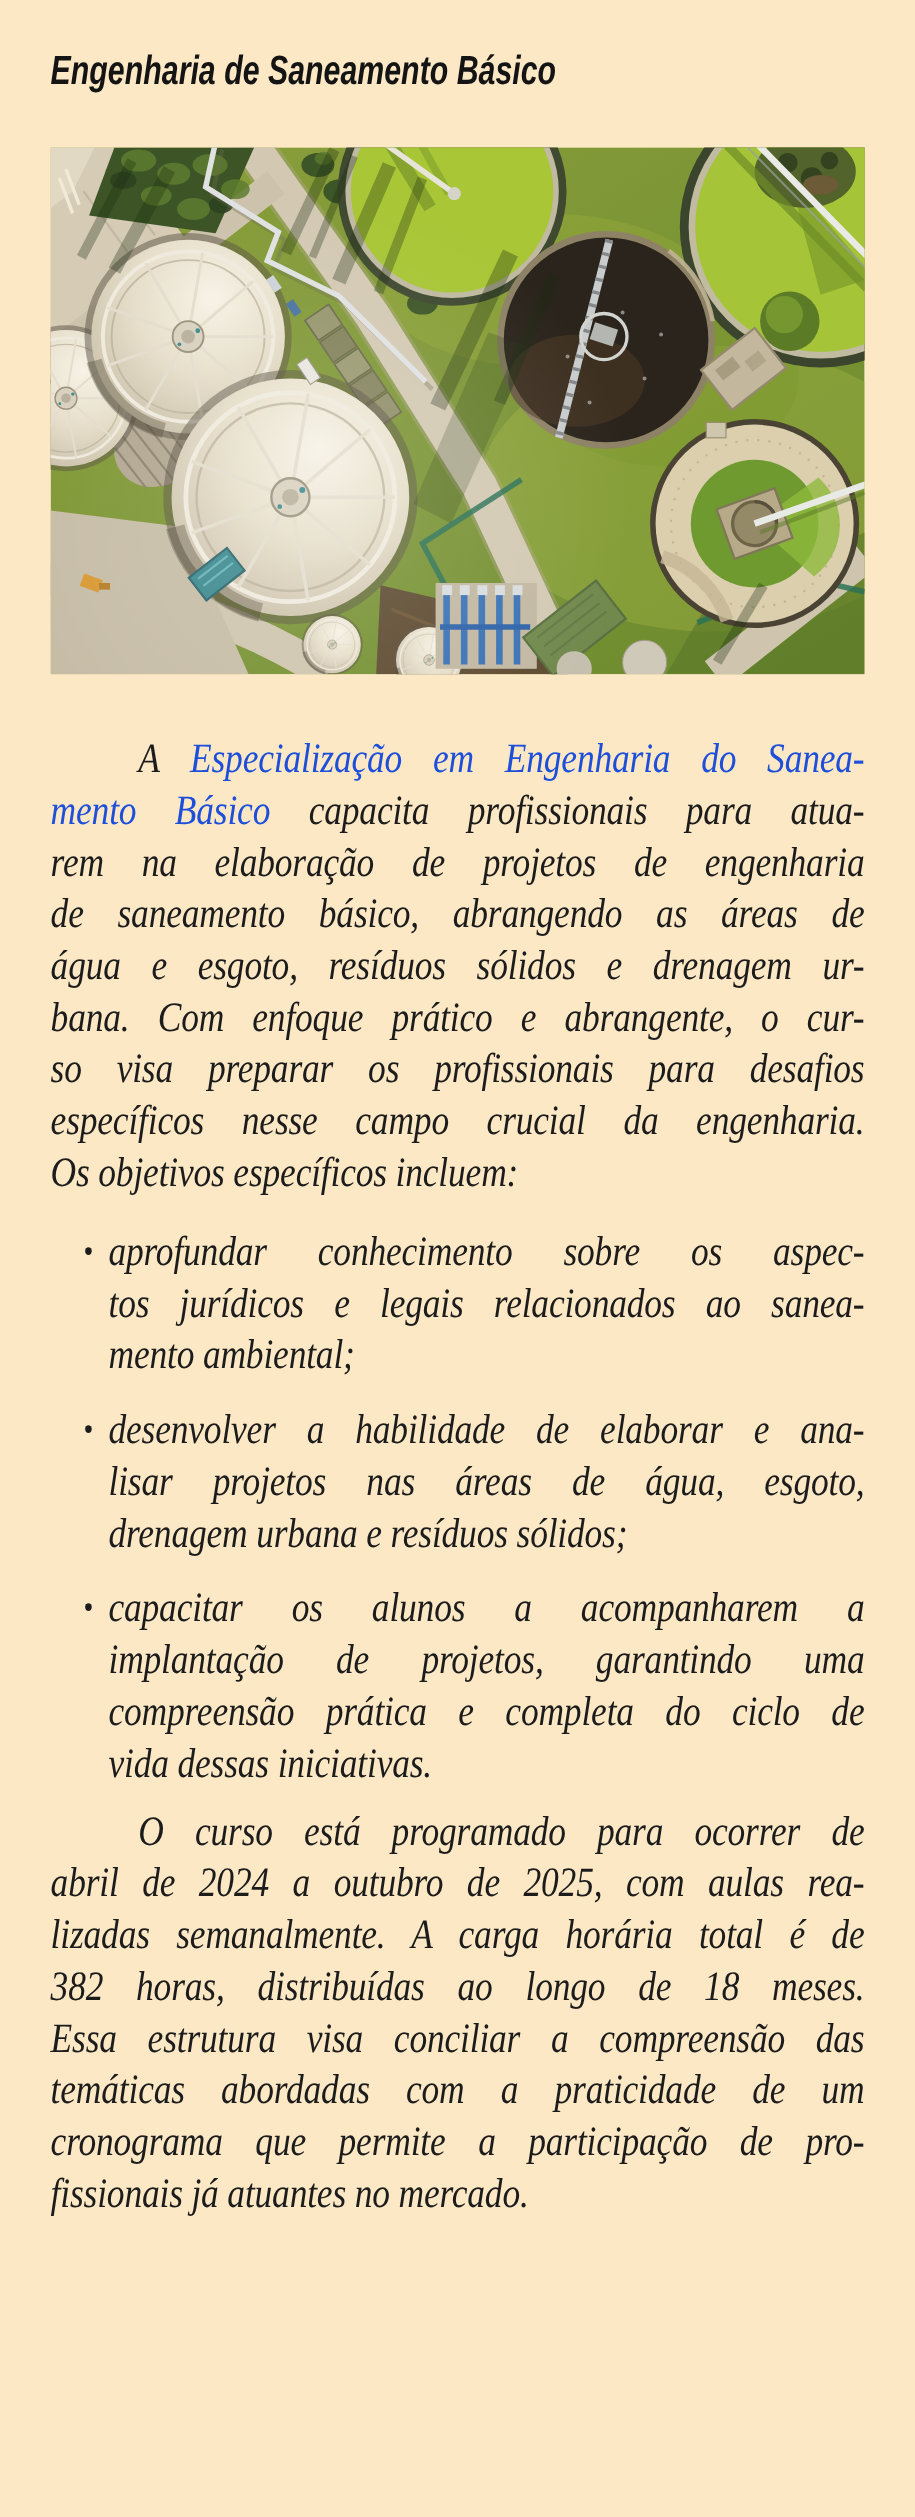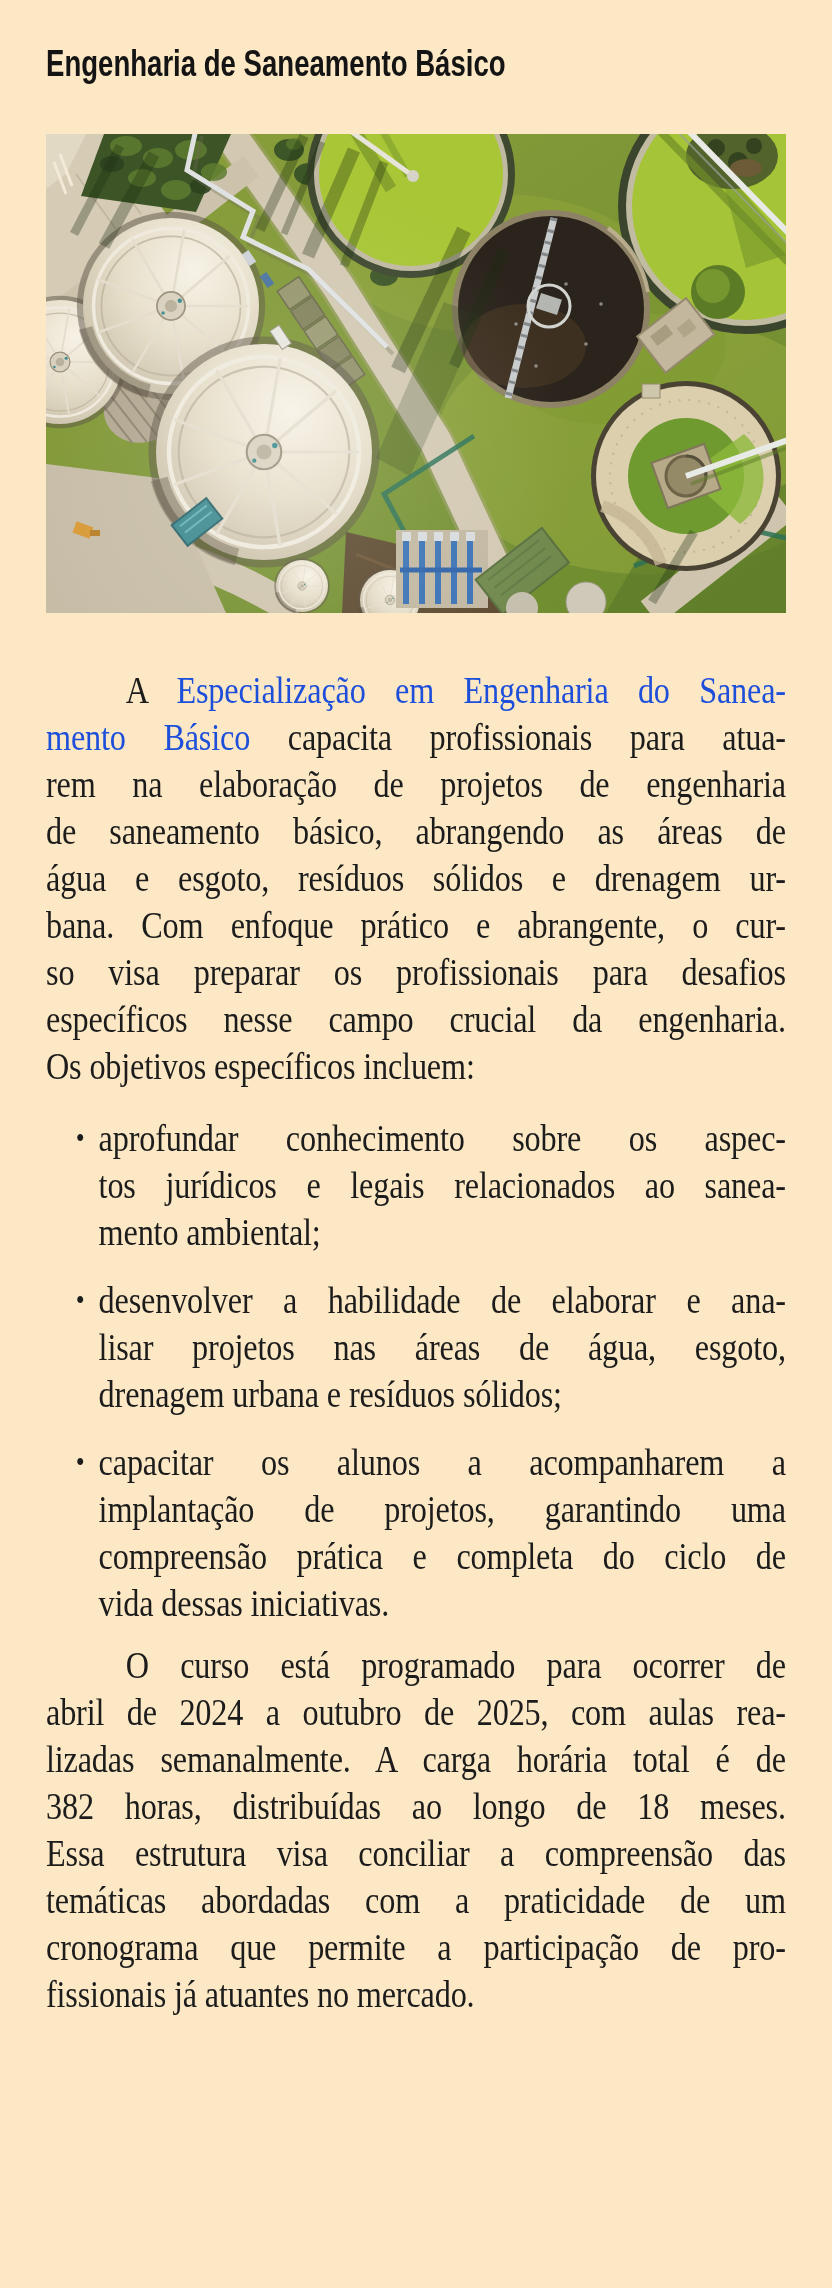--- a/index.html
+++ b/index.html
@@ -4,21 +4,21 @@
 <style>
   :root{
     --bg:#fce8c4; --text:#1c1c1c; --link:#1d4fdb; --title:#141414;
   }
   html,body{margin:0;padding:0;}
   body{
     width:832px;height:2288px;background:var(--bg);
     font-family:"Liberation Serif",serif;color:var(--text);
     overflow:hidden;position:relative;
   }
-  .page{padding:40px 46px 0 46px;}
+  .page{padding:40px 46px 0 46px;font-style:italic;}
   .title{
     margin:2px 0 0 0;
     font-family:"Liberation Sans",sans-serif;
     font-weight:700;font-size:37px;line-height:44px;color:var(--title);
     letter-spacing:0;
     transform:scaleX(0.745);transform-origin:0 50%;
     white-space:nowrap;
   }
   .photo{margin-top:48px;width:740px;height:479px;}
   .photo svg{display:block;}

